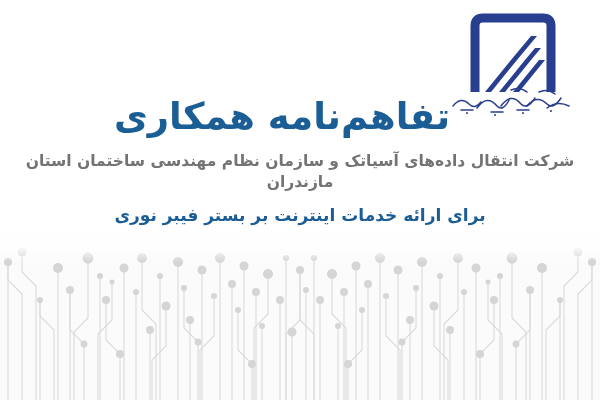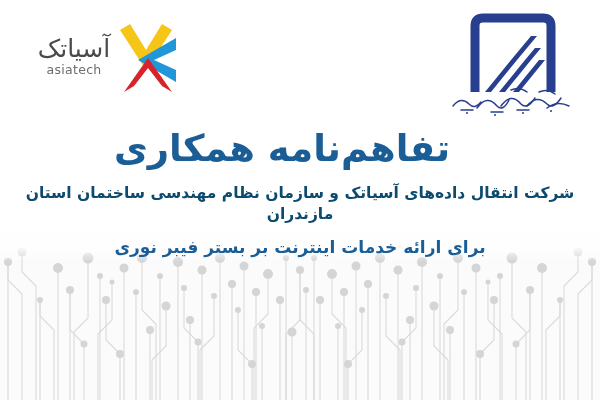--- a/index.html
+++ b/index.html
@@ -118,28 +118,27 @@
     text-align: center;
   }
   #title-main {
     display: block;
     font-size: 37px;
     font-weight: bold;
     color: #1b5e96;
     line-height: 1.12;
     letter-spacing: -0.5px;
     padding-right: 36px;
-    margin-top: 32px;
   }
   #title-sub {
     display: block;
     margin-top: 14px;
     font-size: 15.5px;
     font-weight: bold;
-    color: #0c4a6e;
+    color: #737373;
     line-height: 1.3;
     letter-spacing: -0.2px;
   }
   #title-tag {
     display: block;
     margin-top: 13px;
     font-size: 17px;
     font-weight: bold;
     color: #1b5e96;
     line-height: 1.2;
@@ -294,34 +293,20 @@
         <circle cx="84" cy="344" r="3.5"></circle>
       <circle cx="480" cy="354" r="4"></circle>
         <circle cx="402" cy="342" r="3.5"></circle>
       <circle cx="348" cy="364" r="4"></circle>
         <circle cx="516" cy="344" r="3.5"></circle>
     </g>
   </svg>
 
   <div id="top-wash"></div>
 
-  <div id="asiatech-logo">
-    <div class="wordmark-wrap">
-      <span id="asiatech-fa">آسیاتک</span>
-      <span id="asiatech-en">asiatech</span>
-    </div>
-    <svg id="asiatech-mark" viewBox="0 0 66 74">
-
-      <path d="M4,8 L14,2 L30,28 L46,2 L56,8 L30,48 Z" fill="#f5c518"></path>
-
-      <path d="M62,22 L62,34 L40,44 L62,54 L62,66 L24,44 Z" fill="#2196d9" transform="translate(-2,-6)"></path>
-
-      <path d="M8,72 L18,66 L32,48 L46,66 L56,72 L32,38 Z" fill="#d8232a" transform="translate(0,-2)"></path>
-    </svg>
-  </div>
 
   <div id="nezam-logo">
     <svg id="nezam-emblem" viewBox="0 0 96 80">
 
       <path d="M10,78 L10,14 Q10,6 18,6 L78,6 Q86,6 86,14 L86,78" fill="none" stroke="#283e8e" stroke-width="9" stroke-linecap="square"></path>
 
       <path d="M20,80 L46,48 L52,48 L26,80 Z" fill="#283e8e"></path>
       <path d="M34,80 L60,48 L66,48 L40,80 Z" fill="#283e8e"></path>
       <path d="M48,80 L74,48 L80,48 L54,80 Z" fill="#283e8e"></path>
       <path d="M46,48 L56,36 L62,36 L52,48 Z" fill="#283e8e"></path>

